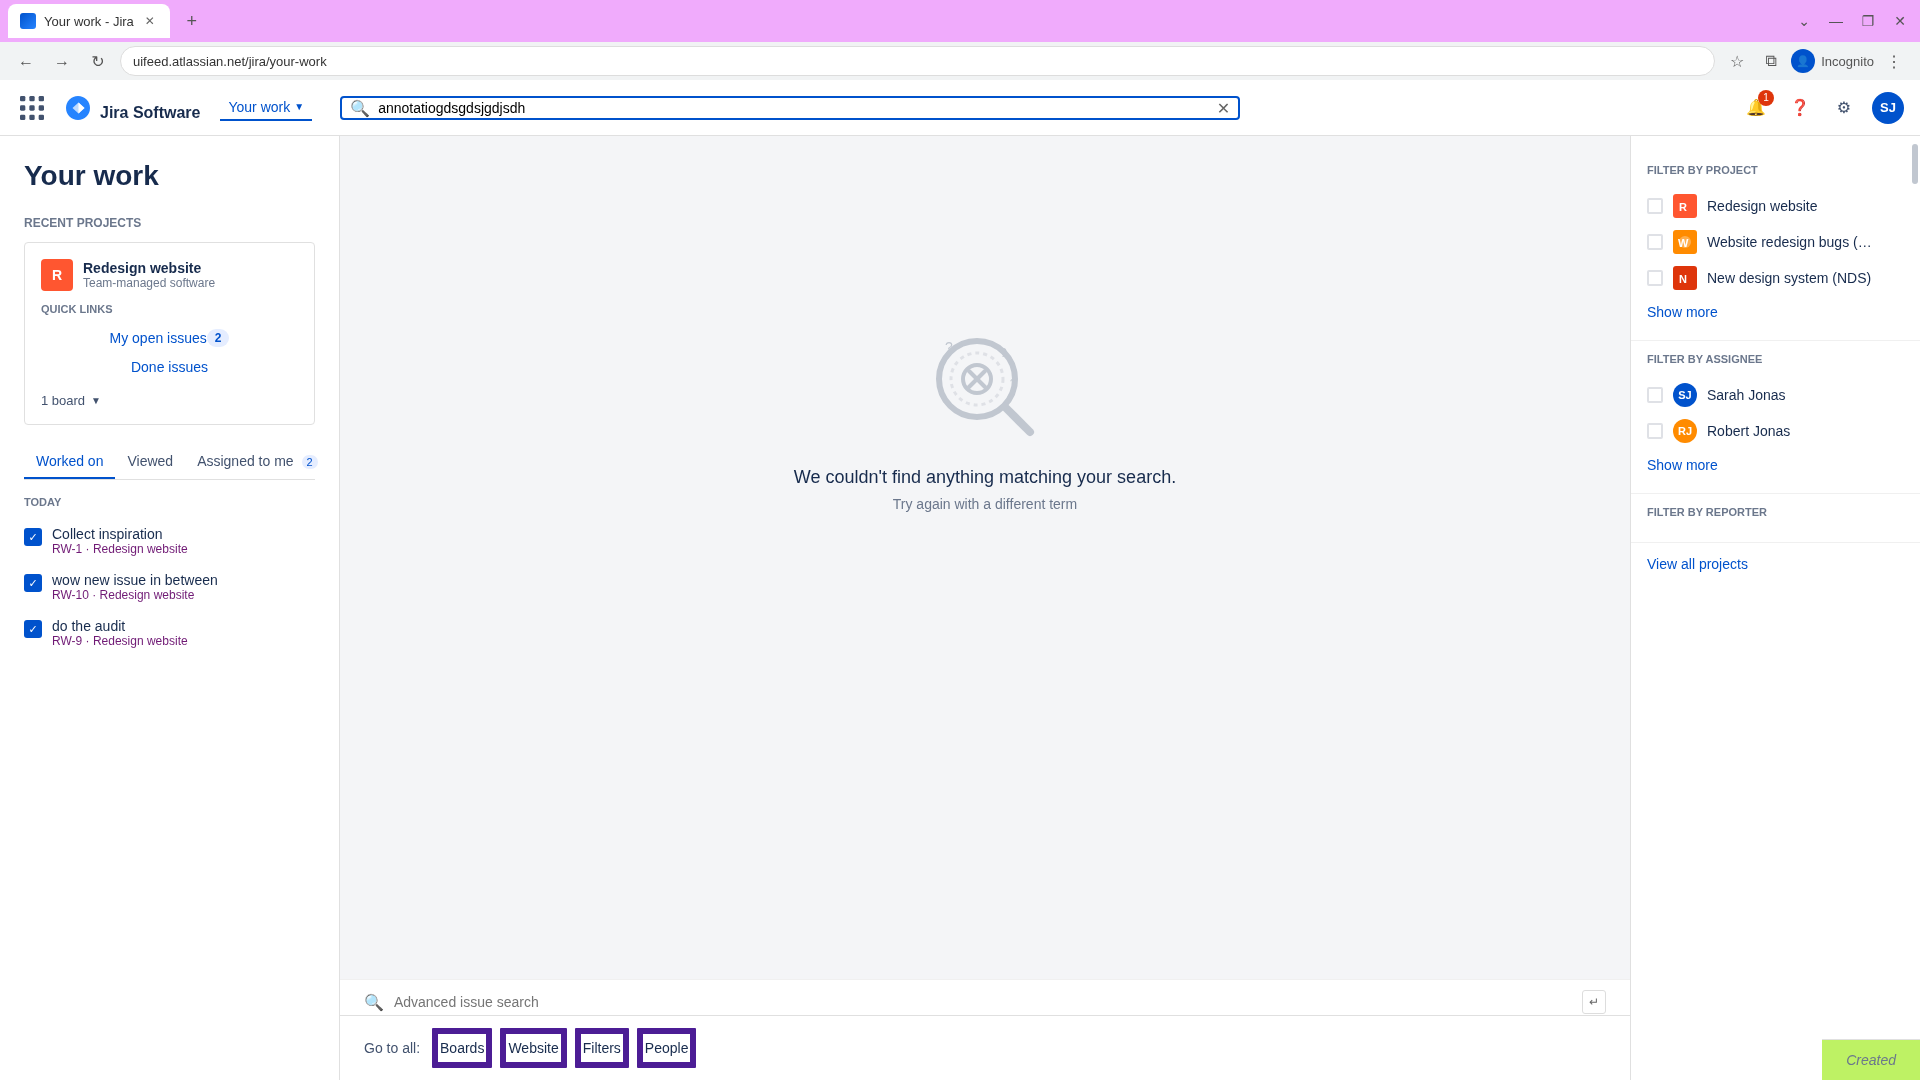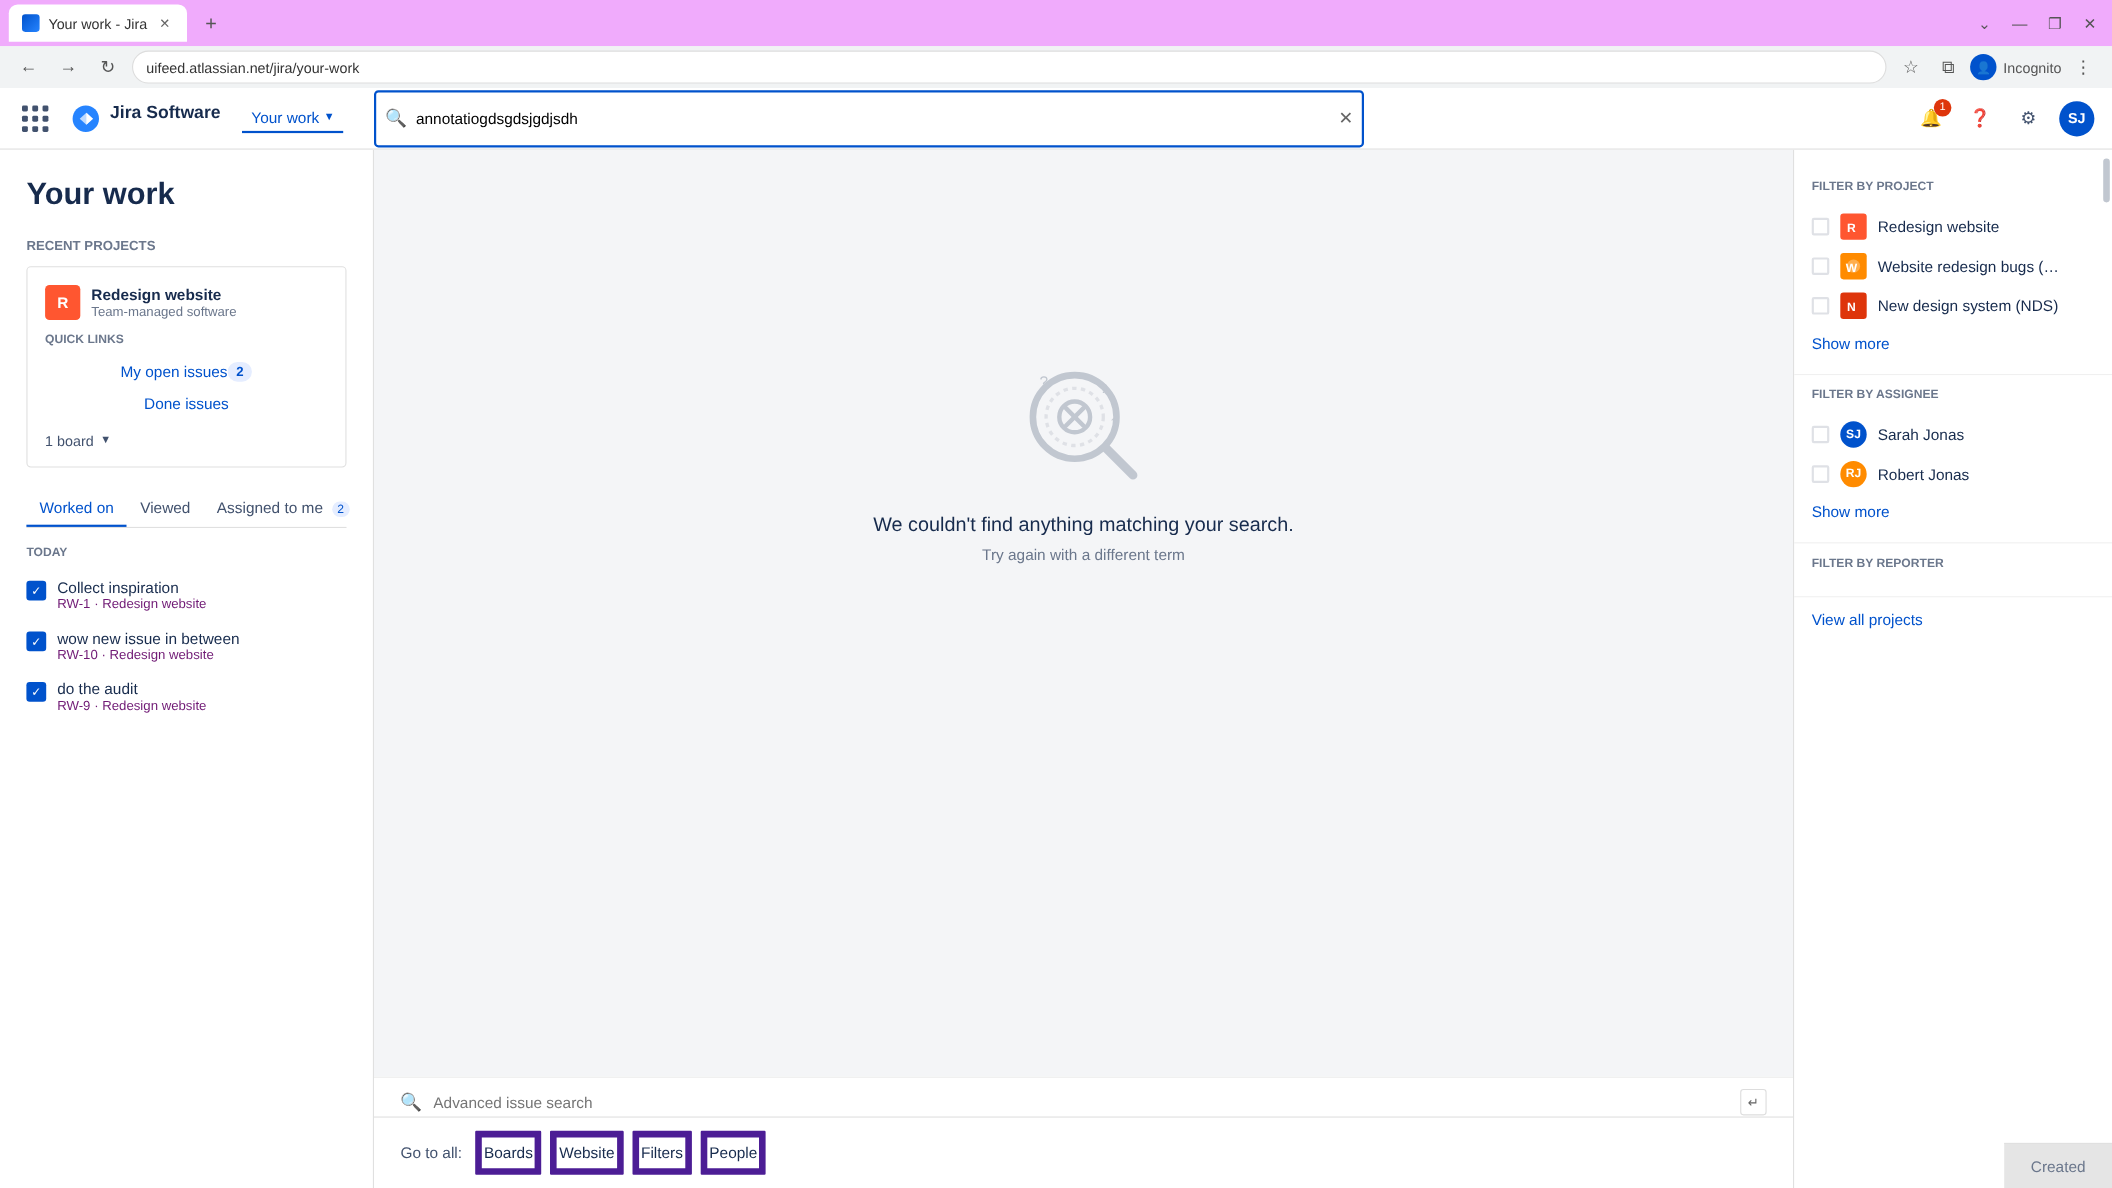--- a/index.html
+++ b/index.html
@@ -90,42 +90,42 @@
       height: 56px;
       display: flex;
       align-items: center;
       padding: 0 16px;
       border-bottom: 1px solid #e0e0e0;
       gap: 12px;
       position: relative;
       z-index: 10;
     }
     .jira-logo {
-      display: flex; align-items: flex-start; gap: 8px;
+      display: flex; align-items: flex-end; gap: 8px;
       font-size: 16px; font-weight: 600; color: #172b4d;
       margin-right: 8px;
     }
     .jira-nav-item {
       font-size: 14px; color: #42526e; cursor: pointer;
       padding: 4px 8px;
       display: flex; align-items: center; gap: 4px;
     }
     .jira-nav-item.active {
       color: #0052cc;
       border-bottom: 2px solid #0052cc;
     }
     .search-container {
       flex: 1;
       max-width: 900px;
       position: relative;
       margin: 0 16px;
     }
     .search-box {
       width: 100%;
-      height: 52px;
+      height: 24px;
       border: 2px solid #0052cc;
       border-radius: 4px;
       padding: 0 20px 0 36px;
       font-size: 14px;
       outline: none;
       background: white;
     }
     .search-icon-left {
       position: absolute;
       left: 10px; top: 50%;
@@ -424,24 +424,25 @@
       width: 6px; height: 40px;
       background: #c1c7d0;
       border-radius: 3px;
     }
 
     
     .created-footer {
       position: absolute;
       bottom: 0;
       right: 0;
-      background: #e5e5e5;
+      background: #bef264;
       padding: 12px 24px;
       font-size: 14px; color: #6b778c;
       border-top: 1px solid #e0e0e0;
+      font-style: italic;
     }
   </style>
 </head>
 <body>
 
 <div class="browser-chrome">
   <div class="browser-tab">
     <span class="tab-favicon"></span>
     <span>Your work - Jira</span>
     <div class="tab-close">✕</div>

